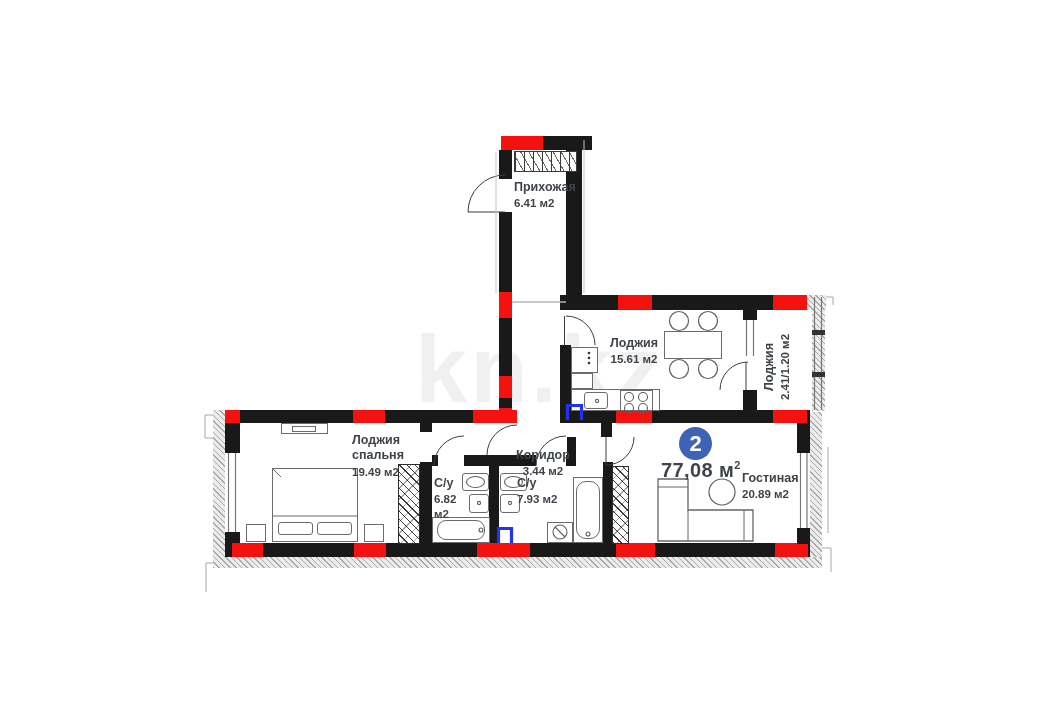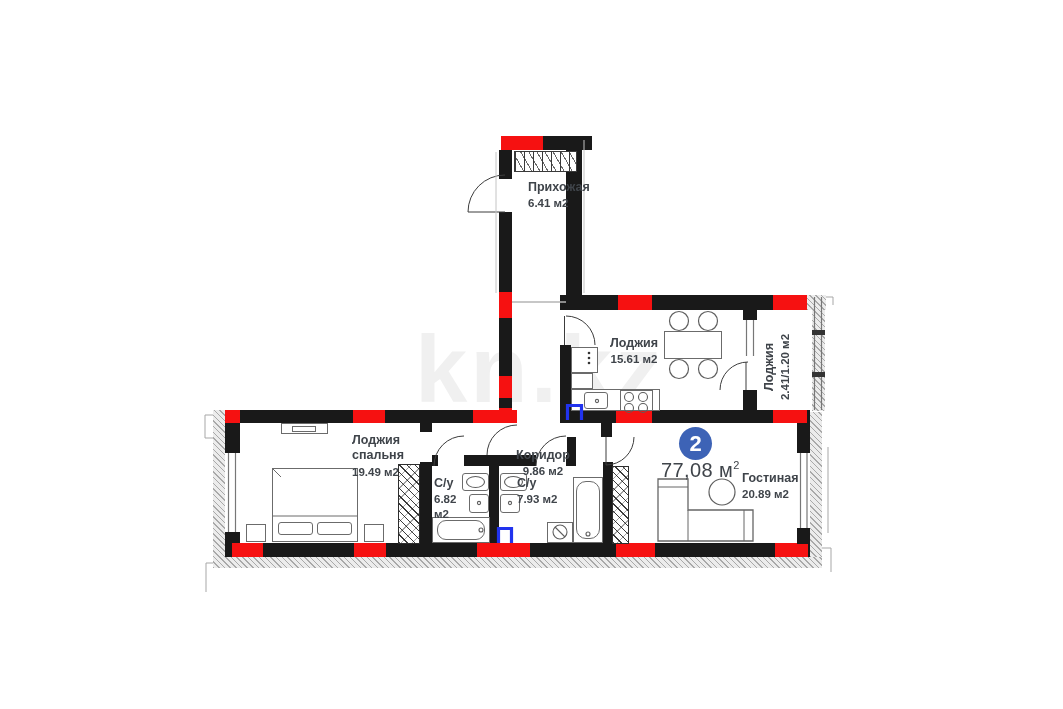--- a/index.html
+++ b/index.html
@@ -20,21 +20,21 @@
   .white{z-index:2;background:#fff;}
   svg.ov{position:absolute;left:0;top:0;z-index:3;pointer-events:none;}
   .lab{position:absolute;z-index:4;color:#3f444a;font-weight:700;}
   .lab .nm{font-size:12.5px;line-height:1.22;}
   .lab .ar{font-size:11.5px;line-height:1.25;margin-top:1px;}
   .ctr{text-align:center;}
   .wm{position:absolute;z-index:1;font-size:94px;font-weight:700;letter-spacing:3px;
       color:rgba(70,70,70,.08);}
   .badge{position:absolute;z-index:5;width:33px;height:33px;border-radius:50%;background:#3d63b6;
       color:#fff;font-size:22px;font-weight:700;display:flex;align-items:center;justify-content:center;}
-  .total{position:absolute;z-index:5;font-size:20px;font-weight:400;color:#3f444a;letter-spacing:.4px;}
+  .total{position:absolute;z-index:5;font-size:20px;font-weight:700;color:#3f444a;letter-spacing:.4px;}
   .total sup{font-size:11px;}
   .rot{display:flex;align-items:center;justify-content:center;transform:rotate(-90deg);}
 </style>
 </head>
 <body>
 
 <div class="stage">
 
   <div class="wm" style="left:415px;top:316px;">kn.kz</div>
 
@@ -213,37 +213,37 @@
         <circle cx="589" cy="358" r="1.3"></circle>
         <circle cx="589" cy="363" r="1.3"></circle>
     </g>
 
     <g stroke="#2133ee" stroke-width="3.2" fill="none">
       <path d="M567.5 420 V405.5 H581.5 V420"></path>
       <path d="M498.5 543 V528.5 H511.5 V543"></path>
     </g>
   </svg>
 
-  <div class="lab" style="left:528px;top:180px;width:70px;">
+  <div class="lab" style="left:514px;top:180px;width:70px;">
     <div class="nm">Прихожая</div>
     <div class="ar">6.41 м2</div>
   </div>
   <div class="lab ctr" style="left:596px;top:336px;width:76px;">
     <div class="nm">Лоджия</div>
     <div class="ar">15.61 м2</div>
   </div>
   <div class="lab rot ctr" style="left:733px;top:325px;width:88px;height:84px;">
     <div>
       <div class="nm">Лоджия</div>
       <div class="ar">2.41/1.20 м2</div>
     </div>
   </div>
   <div class="lab ctr" style="left:508px;top:424px;width:70px;margin-top:24px;">
     <div class="nm">Коридор</div>
-    <div class="ar">9.86 м2</div>
+    <div class="ar">3.44 м2</div>
   </div>
   <div class="lab" style="left:352px;top:433px;width:62px;">
     <div class="nm">Лоджия спальня</div>
     <div class="ar">19.49 м2</div>
   </div>
   <div class="lab" style="left:434px;top:476px;width:40px;">
     <div class="nm">С/у</div>
     <div class="ar">6.82 м2</div>
   </div>
   <div class="lab" style="left:517px;top:476px;width:44px;">

